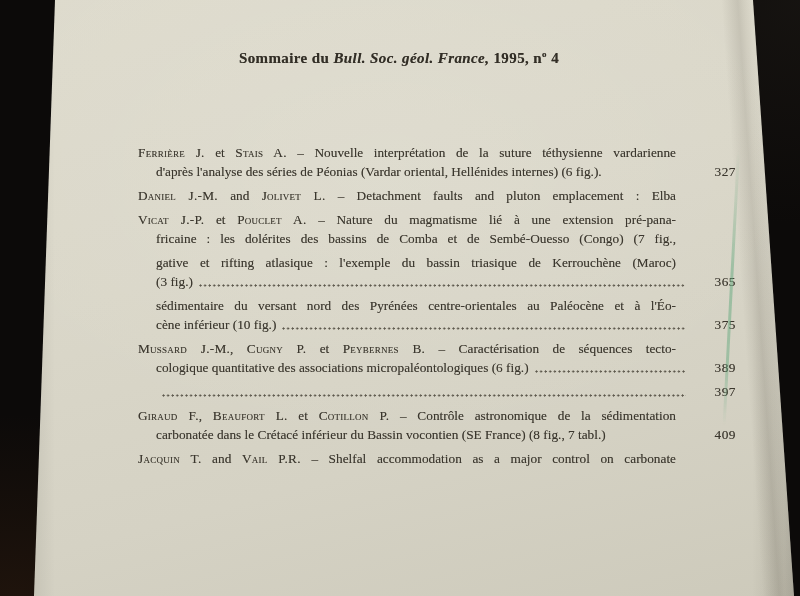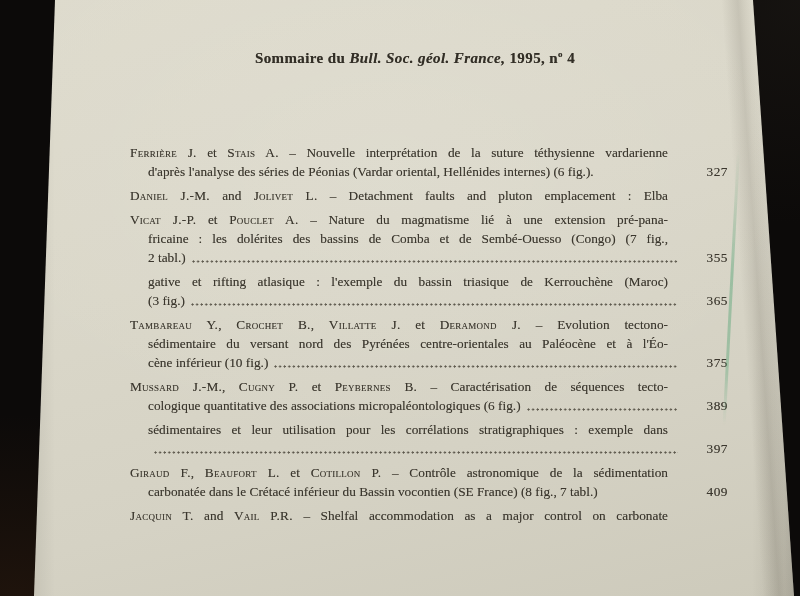--- a/index.html
+++ b/index.html
@@ -47,21 +47,21 @@
     background: linear-gradient(to bottom,
       rgba(110,170,130,0.0) 0%,
       rgba(110,170,130,0.28) 22%,
       rgba(96,168,124,0.50) 45%,
       rgba(96,168,124,0.46) 78%,
       rgba(110,170,130,0.0) 100%);
     filter: blur(0.6px);
   }
   .title {
     position: absolute;
-    left: 146px;
+    left: 130px;
     top: 50px;
     width: 538px;
     text-align: center;
     font-weight: bold;
     font-size: 15px;
     letter-spacing: 0.4px;
     color: #322e26;
     text-shadow: 0 0 0.6px rgba(50,46,38,0.55);
     white-space: nowrap;
   }
@@ -74,20 +74,21 @@
     width: 580px;
     font-size: 13.3px;
     color: #3b372e;
     text-shadow: 0 0 0.6px rgba(59,55,46,0.45);
   }
   .entry { margin-bottom: 5px; }
   .line {
     height: 19px;
     line-height: 19px;
     white-space: nowrap;
+    margin-left: 8px;
   }
   .line.first:not(.last) {
     width: 538px;
     text-align: justify;
     text-align-last: justify;
   }
   .line.cont { padding-left: 18px; }
   .line.cont:not(.last) {
     width: 520px;
     text-align: justify;
@@ -131,53 +132,46 @@
             <span class="dots hidden"></span>
             <span class="pg">327</span>
           </div>
         </div>
         <div class="entry">
           <div class="line first"><span class="sc">Daniel J.-M.</span><span class="conn"> and </span><span class="sc">Jolivet L.</span><span class="rest"> – Detachment faults and pluton emplacement : Elba</span></div>
         </div>
         <div class="entry">
           <div class="line first"><span class="sc">Vicat J.-P.</span><span class="conn"> et </span><span class="sc">Pouclet A.</span><span class="rest"> – Nature du magmatisme lié à une extension pré-pana-</span></div>
           <div class="line cont"><span class="txt">fricaine : les dolérites des bassins de Comba et de Sembé-Ouesso (Congo) (7 fig.,</span></div>
-          <div class="line cont last">
-            <span class="txt">2 tabl.)</span>
-            <span class="dots"></span>
-            <span class="pg">355</span>
-          </div>
         </div>
         <div class="entry">
           <div class="line cont"><span class="txt">gative et rifting atlasique : l'exemple du bassin triasique de Kerrouchène (Maroc)</span></div>
           <div class="line cont last">
             <span class="txt">(3 fig.)</span>
             <span class="dots"></span>
             <span class="pg">365</span>
           </div>
         </div>
         <div class="entry">
-          <div class="line first"><span class="sc">Tambareau Y.</span><span class="conn">, </span><span class="sc">Crochet B.</span><span class="conn">, </span><span class="sc">Villatte J.</span><span class="conn"> et </span><span class="sc">Deramond J.</span><span class="rest"> – Evolution tectono-</span></div>
           <div class="line cont"><span class="txt">sédimentaire du versant nord des Pyrénées centre-orientales au Paléocène et à l'Éo-</span></div>
           <div class="line cont last">
             <span class="txt">cène inférieur (10 fig.)</span>
             <span class="dots"></span>
             <span class="pg">375</span>
           </div>
         </div>
         <div class="entry">
           <div class="line first"><span class="sc">Mussard J.-M.</span><span class="conn">, </span><span class="sc">Cugny P.</span><span class="conn"> et </span><span class="sc">Peybernes B.</span><span class="rest"> – Caractérisation de séquences tecto-</span></div>
           <div class="line cont last">
             <span class="txt">cologique quantitative des associations micropaléontologiques (6 fig.)</span>
             <span class="dots"></span>
             <span class="pg">389</span>
           </div>
         </div>
         <div class="entry">
-          <div class="line cont"><span class="txt">sédimentaires et leur utilisation pour les corrélations stratigraphiques : exemple dans</span></div>
           <div class="line cont last">
             <span class="dots"></span>
             <span class="pg">397</span>
           </div>
         </div>
         <div class="entry">
           <div class="line first"><span class="sc">Giraud F.</span><span class="conn">, </span><span class="sc">Beaufort L.</span><span class="conn"> et </span><span class="sc">Cotillon P.</span><span class="rest"> – Contrôle astronomique de la sédimentation</span></div>
           <div class="line cont last">
             <span class="txt">carbonatée dans le Crétacé inférieur du Bassin vocontien (SE France) (8 fig., 7 tabl.)</span>
             <span class="dots hidden"></span>

